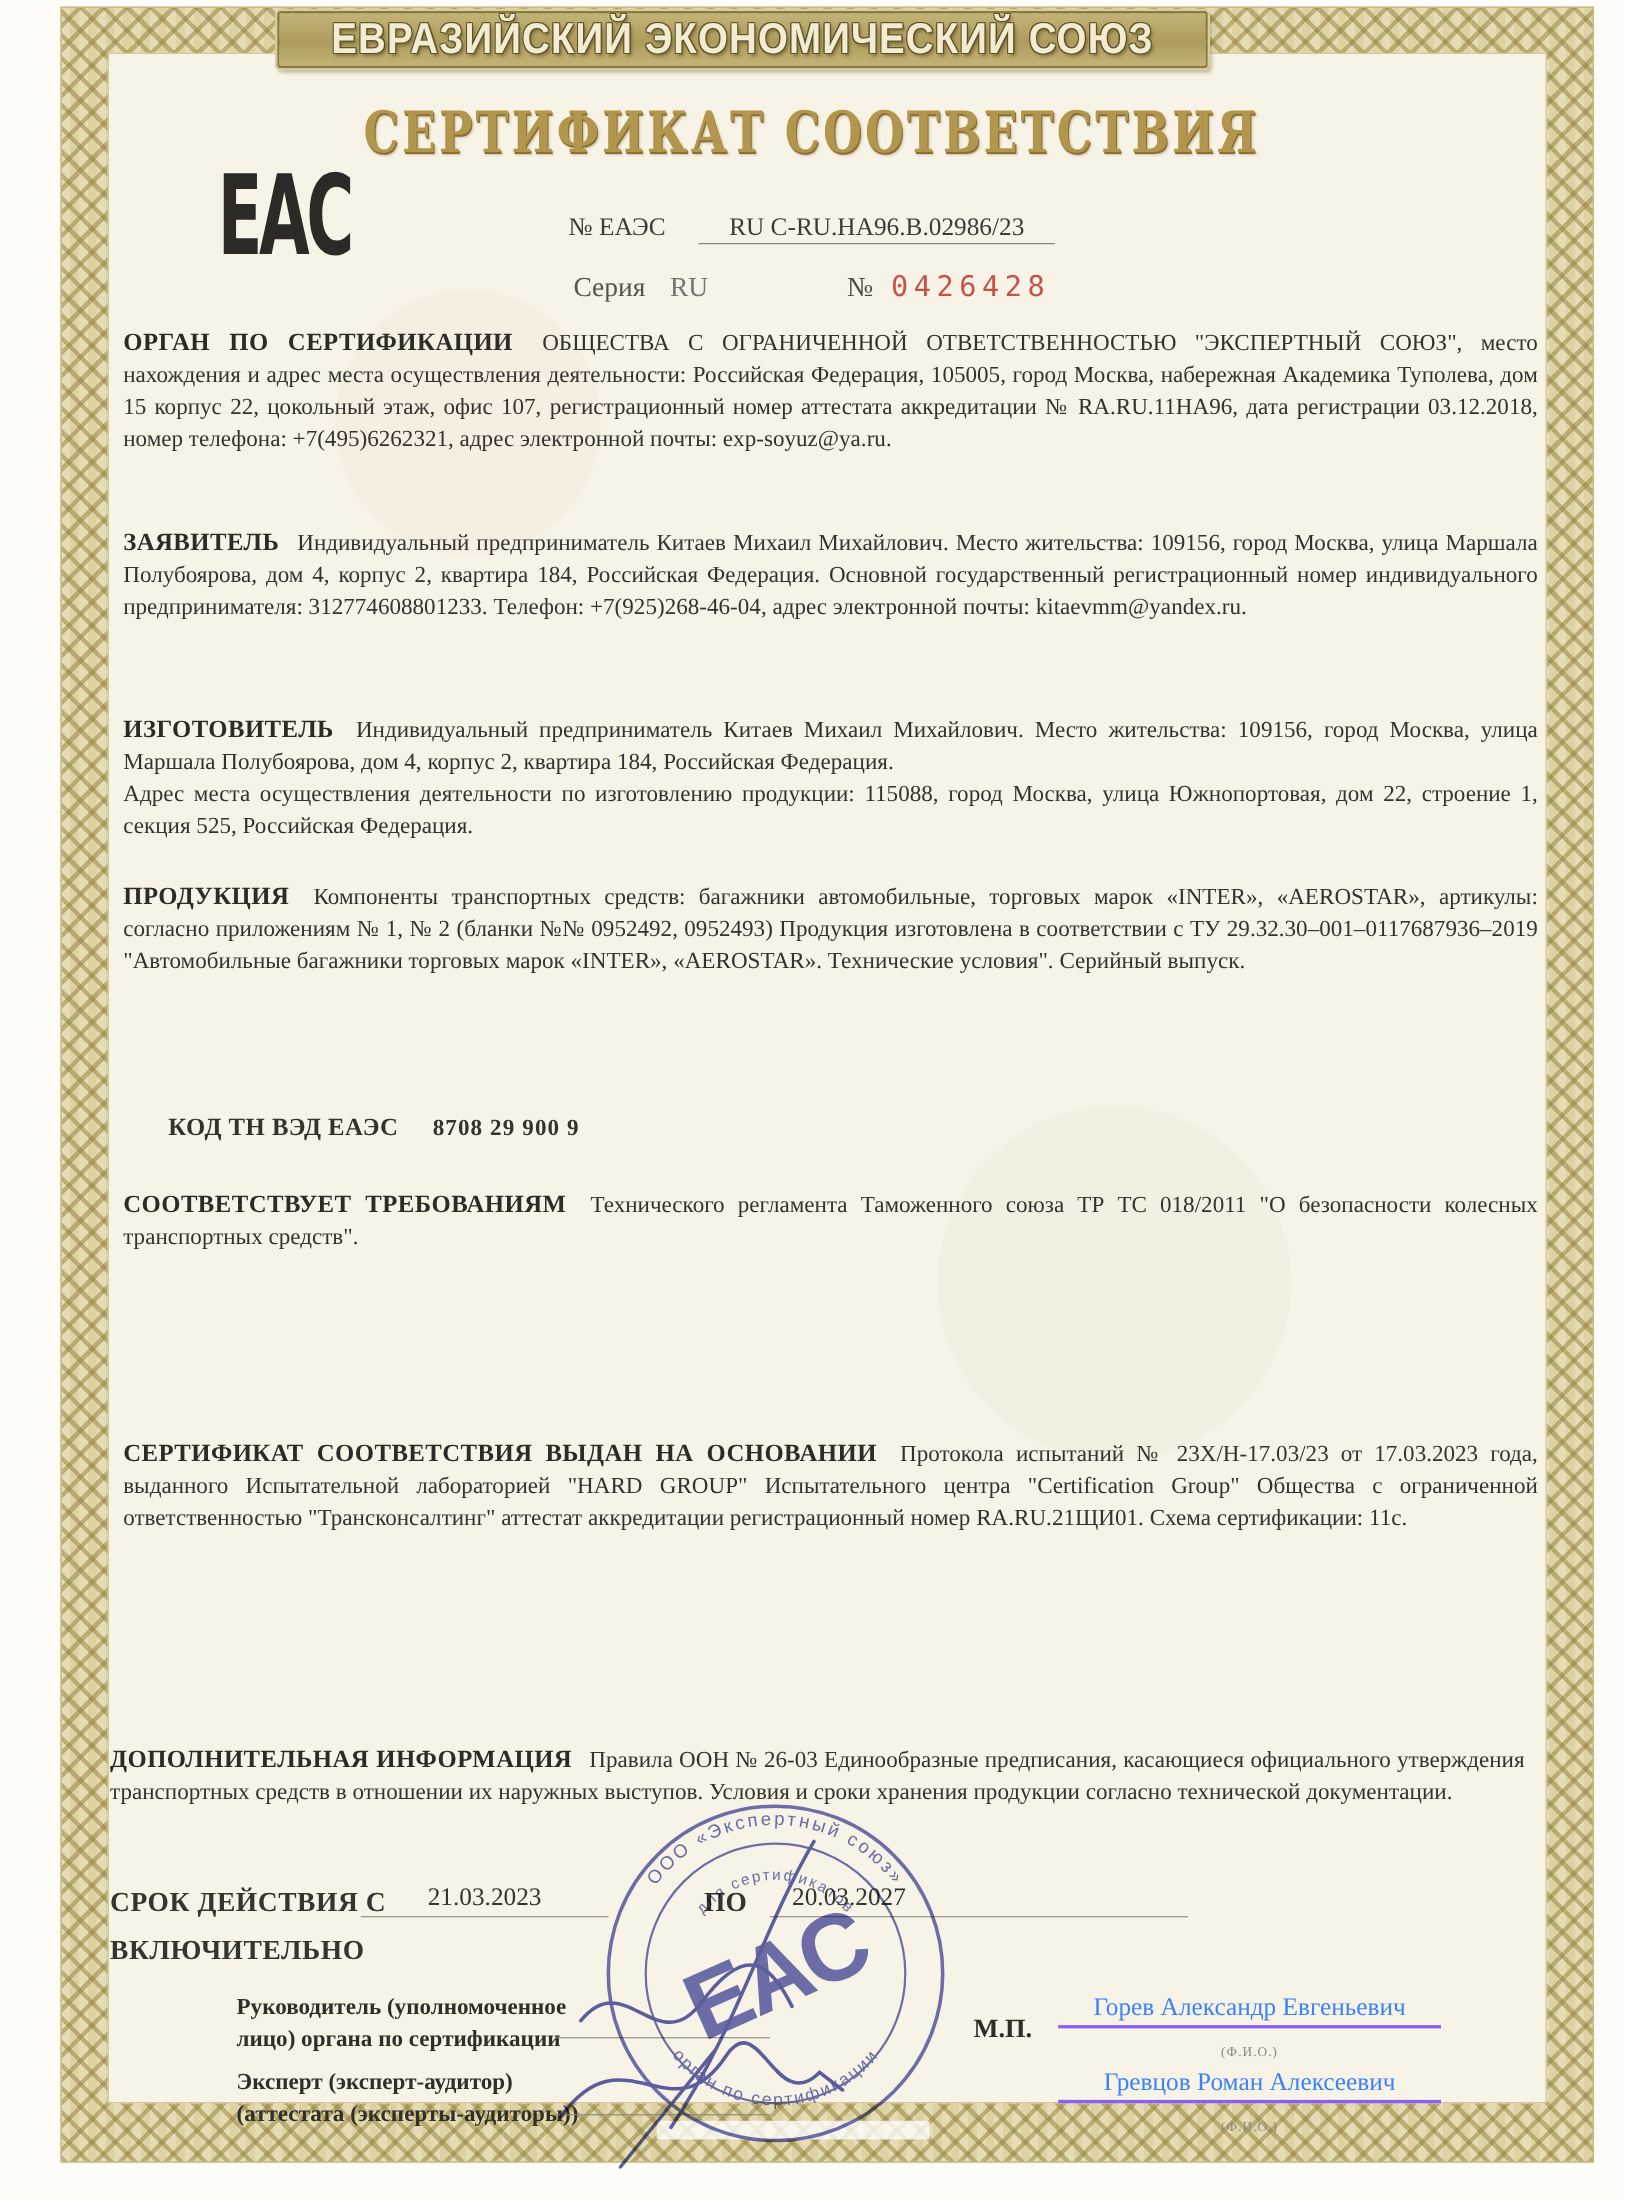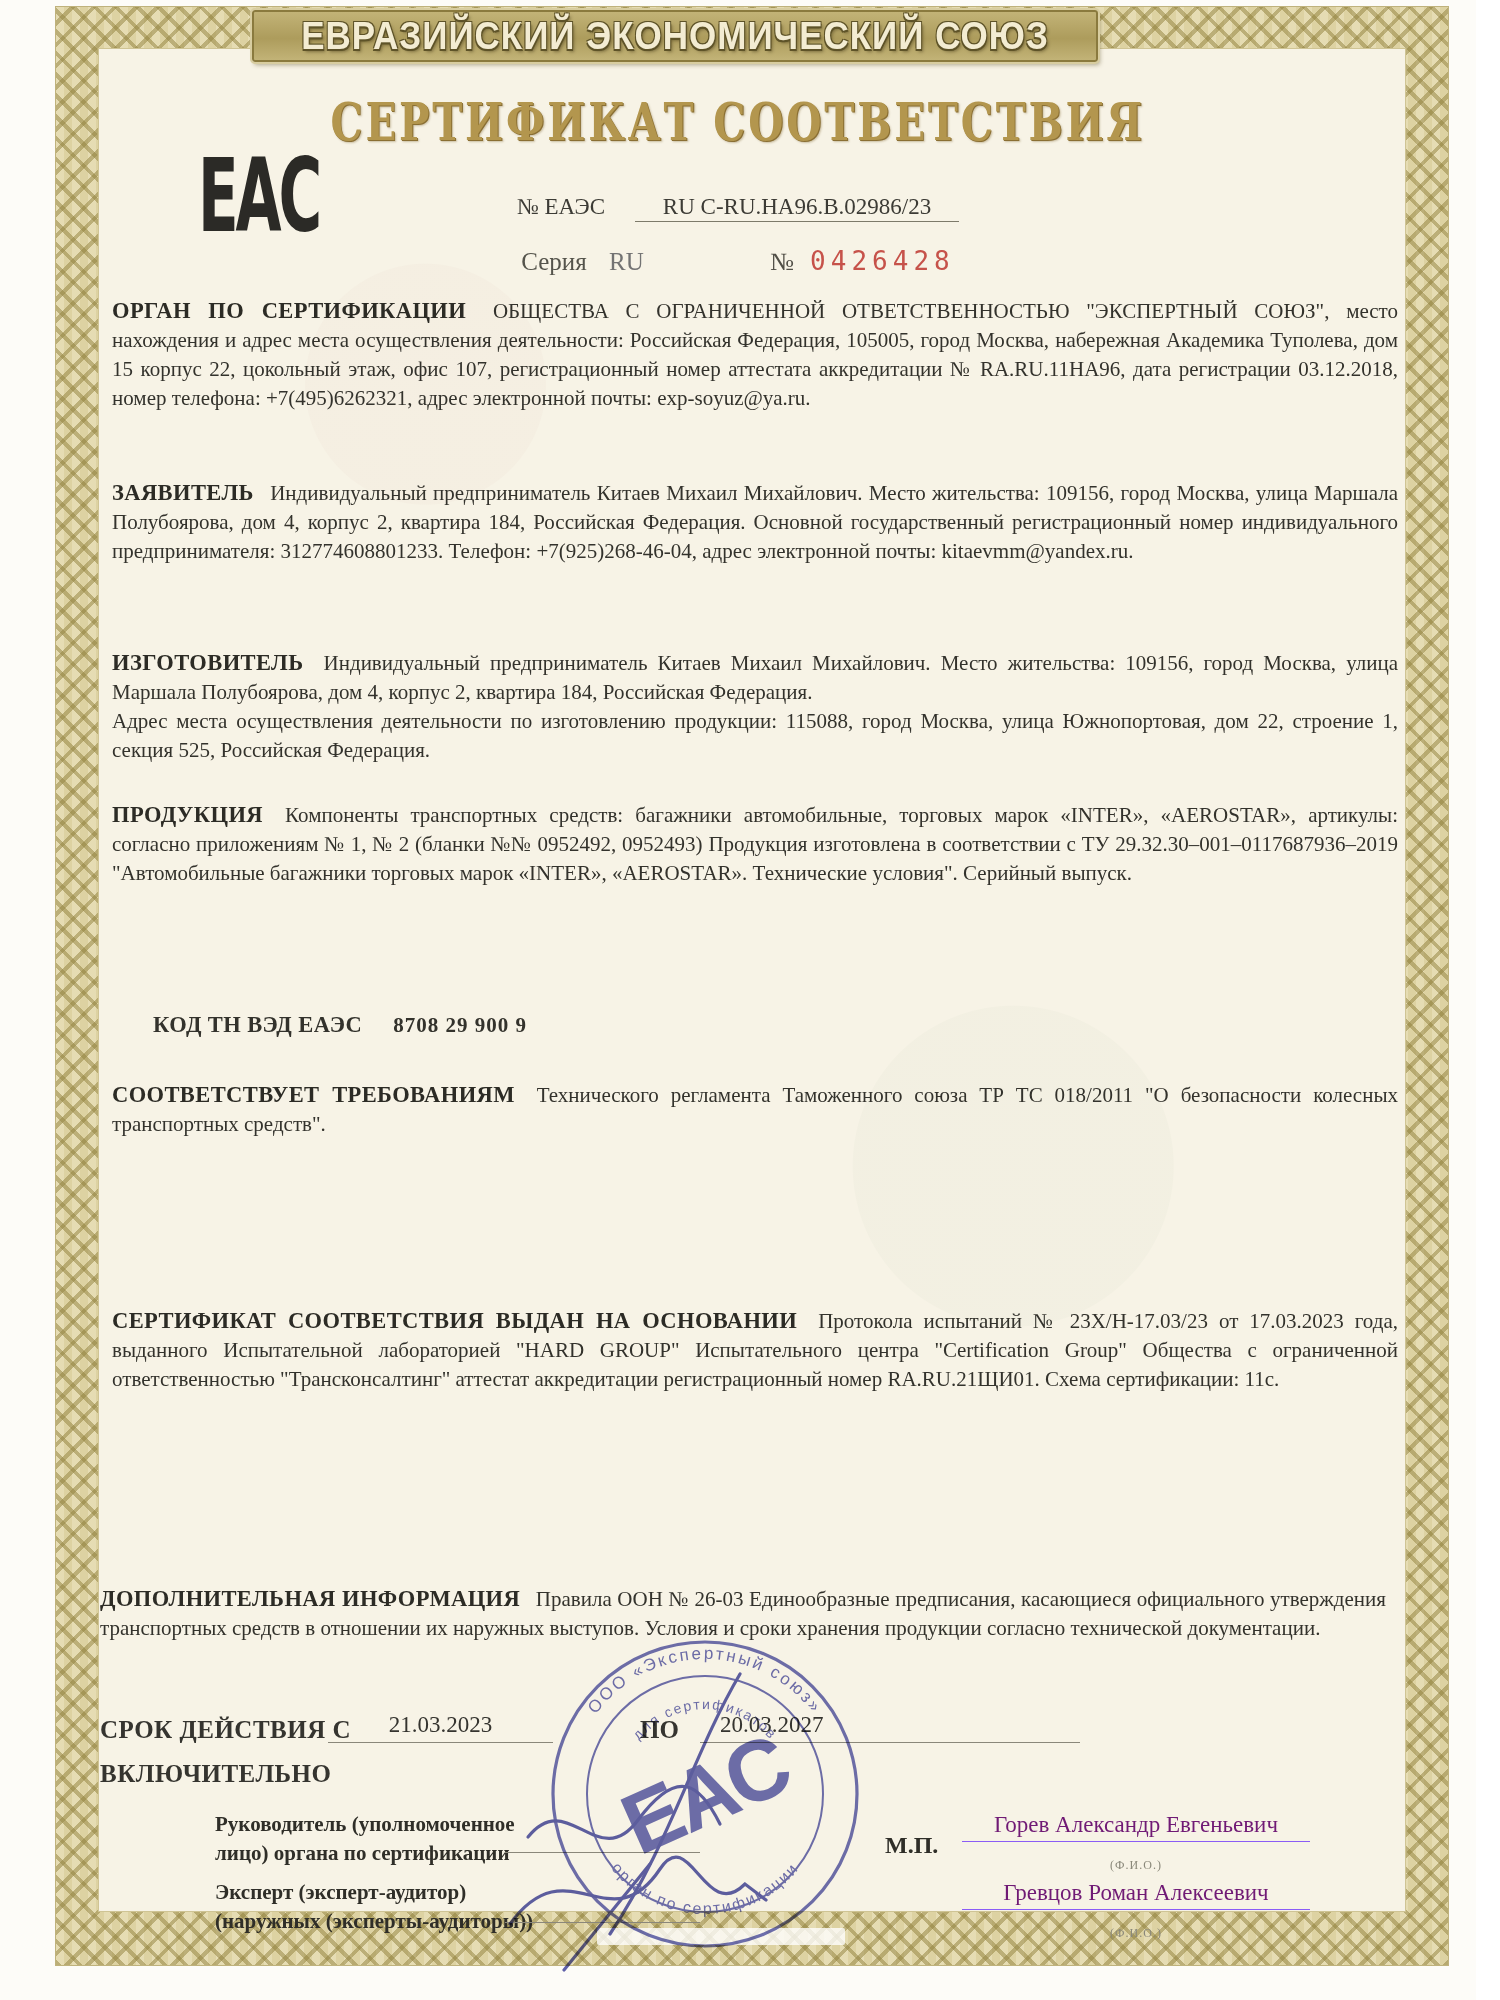--- a/index.html
+++ b/index.html
@@ -57,22 +57,22 @@
   .vincl{position:absolute;left:100px;top:1760px;font-weight:bold;font-size:25px;letter-spacing:.5px;}
   .vdate1{position:absolute;left:328px;top:1712px;width:225px;text-align:center;font-size:23px;
     border-bottom:1.5px solid #8a877a;padding-bottom:4px;}
   .vto{position:absolute;left:640px;top:1716px;font-weight:bold;font-size:25px;}
   .vdate2{position:absolute;left:700px;top:1712px;width:360px;text-align:left;padding-left:20px;font-size:23px;
     border-bottom:1.5px solid #8a877a;padding-bottom:4px;}
   
   .sig-label{position:absolute;left:215px;font-weight:bold;font-size:21px;line-height:29px;color:#2f2e28;}
   .sig-line{position:absolute;width:195px;border-bottom:1.3px solid #8a877a;}
   .mp{position:absolute;left:885px;top:1832px;font-weight:bold;font-size:24px;color:#2f2e28;}
-  .sig-name{position:absolute;left:962px;width:348px;text-align:center;font-size:23px;color:#701a75;
-    border-bottom:1px solid #8b5cf6;padding-bottom:3px;}
+  .sig-name{position:absolute;left:962px;width:348px;text-align:center;font-size:23px;color:#3b82f6;
+    border-bottom:3px solid #8b5cf6;padding-bottom:3px;}
   .fio{position:absolute;left:962px;width:348px;text-align:center;font-size:12px;color:#8a887a;letter-spacing:1px;margin-top:16px;}
   .microtext{position:absolute;left:597px;top:1928px;width:248px;height:17px;
     background:rgba(255,255,255,.78);border-radius:2px;}
   .stamp-wrap{position:absolute;left:488px;top:1582px;width:450px;height:418px;opacity:.82;
     mix-blend-mode:multiply;pointer-events:none;}
 </style>
 </head>
 <body>
 
 <div class="sheet">
@@ -152,21 +152,21 @@
     <div>Руководитель (уполномоченное</div>
     <div>лицо) органа по сертификации</div>
   </div>
   <div class="sig-line" style="left:505px;top:1826px;height:26px;"></div>
   <div class="mp">М.П.</div>
   <div class="sig-name" style="top:1812px;">Горев Александр Евгеньевич</div>
   <div class="fio" style="top:1842px;">(Ф.И.О.)</div>
 
   <div class="sig-label" style="top:1878px;">
     <div>Эксперт (эксперт-аудитор)</div>
-    <div>(наружных (эксперты-аудиторы))</div>
+    <div>(аттестата (эксперты-аудиторы))</div>
   </div>
   <div class="sig-line" style="left:505px;top:1896px;height:26px;"></div>
   <div class="sig-name" style="top:1880px;">Гревцов Роман Алексеевич</div>
   <div class="fio" style="top:1910px;">(Ф.И.О.)</div>
 
   <div class="microtext"></div>
 
   <div class="stamp-wrap">
     <svg width="450" height="418" viewBox="0 0 450 418">
       <defs>

